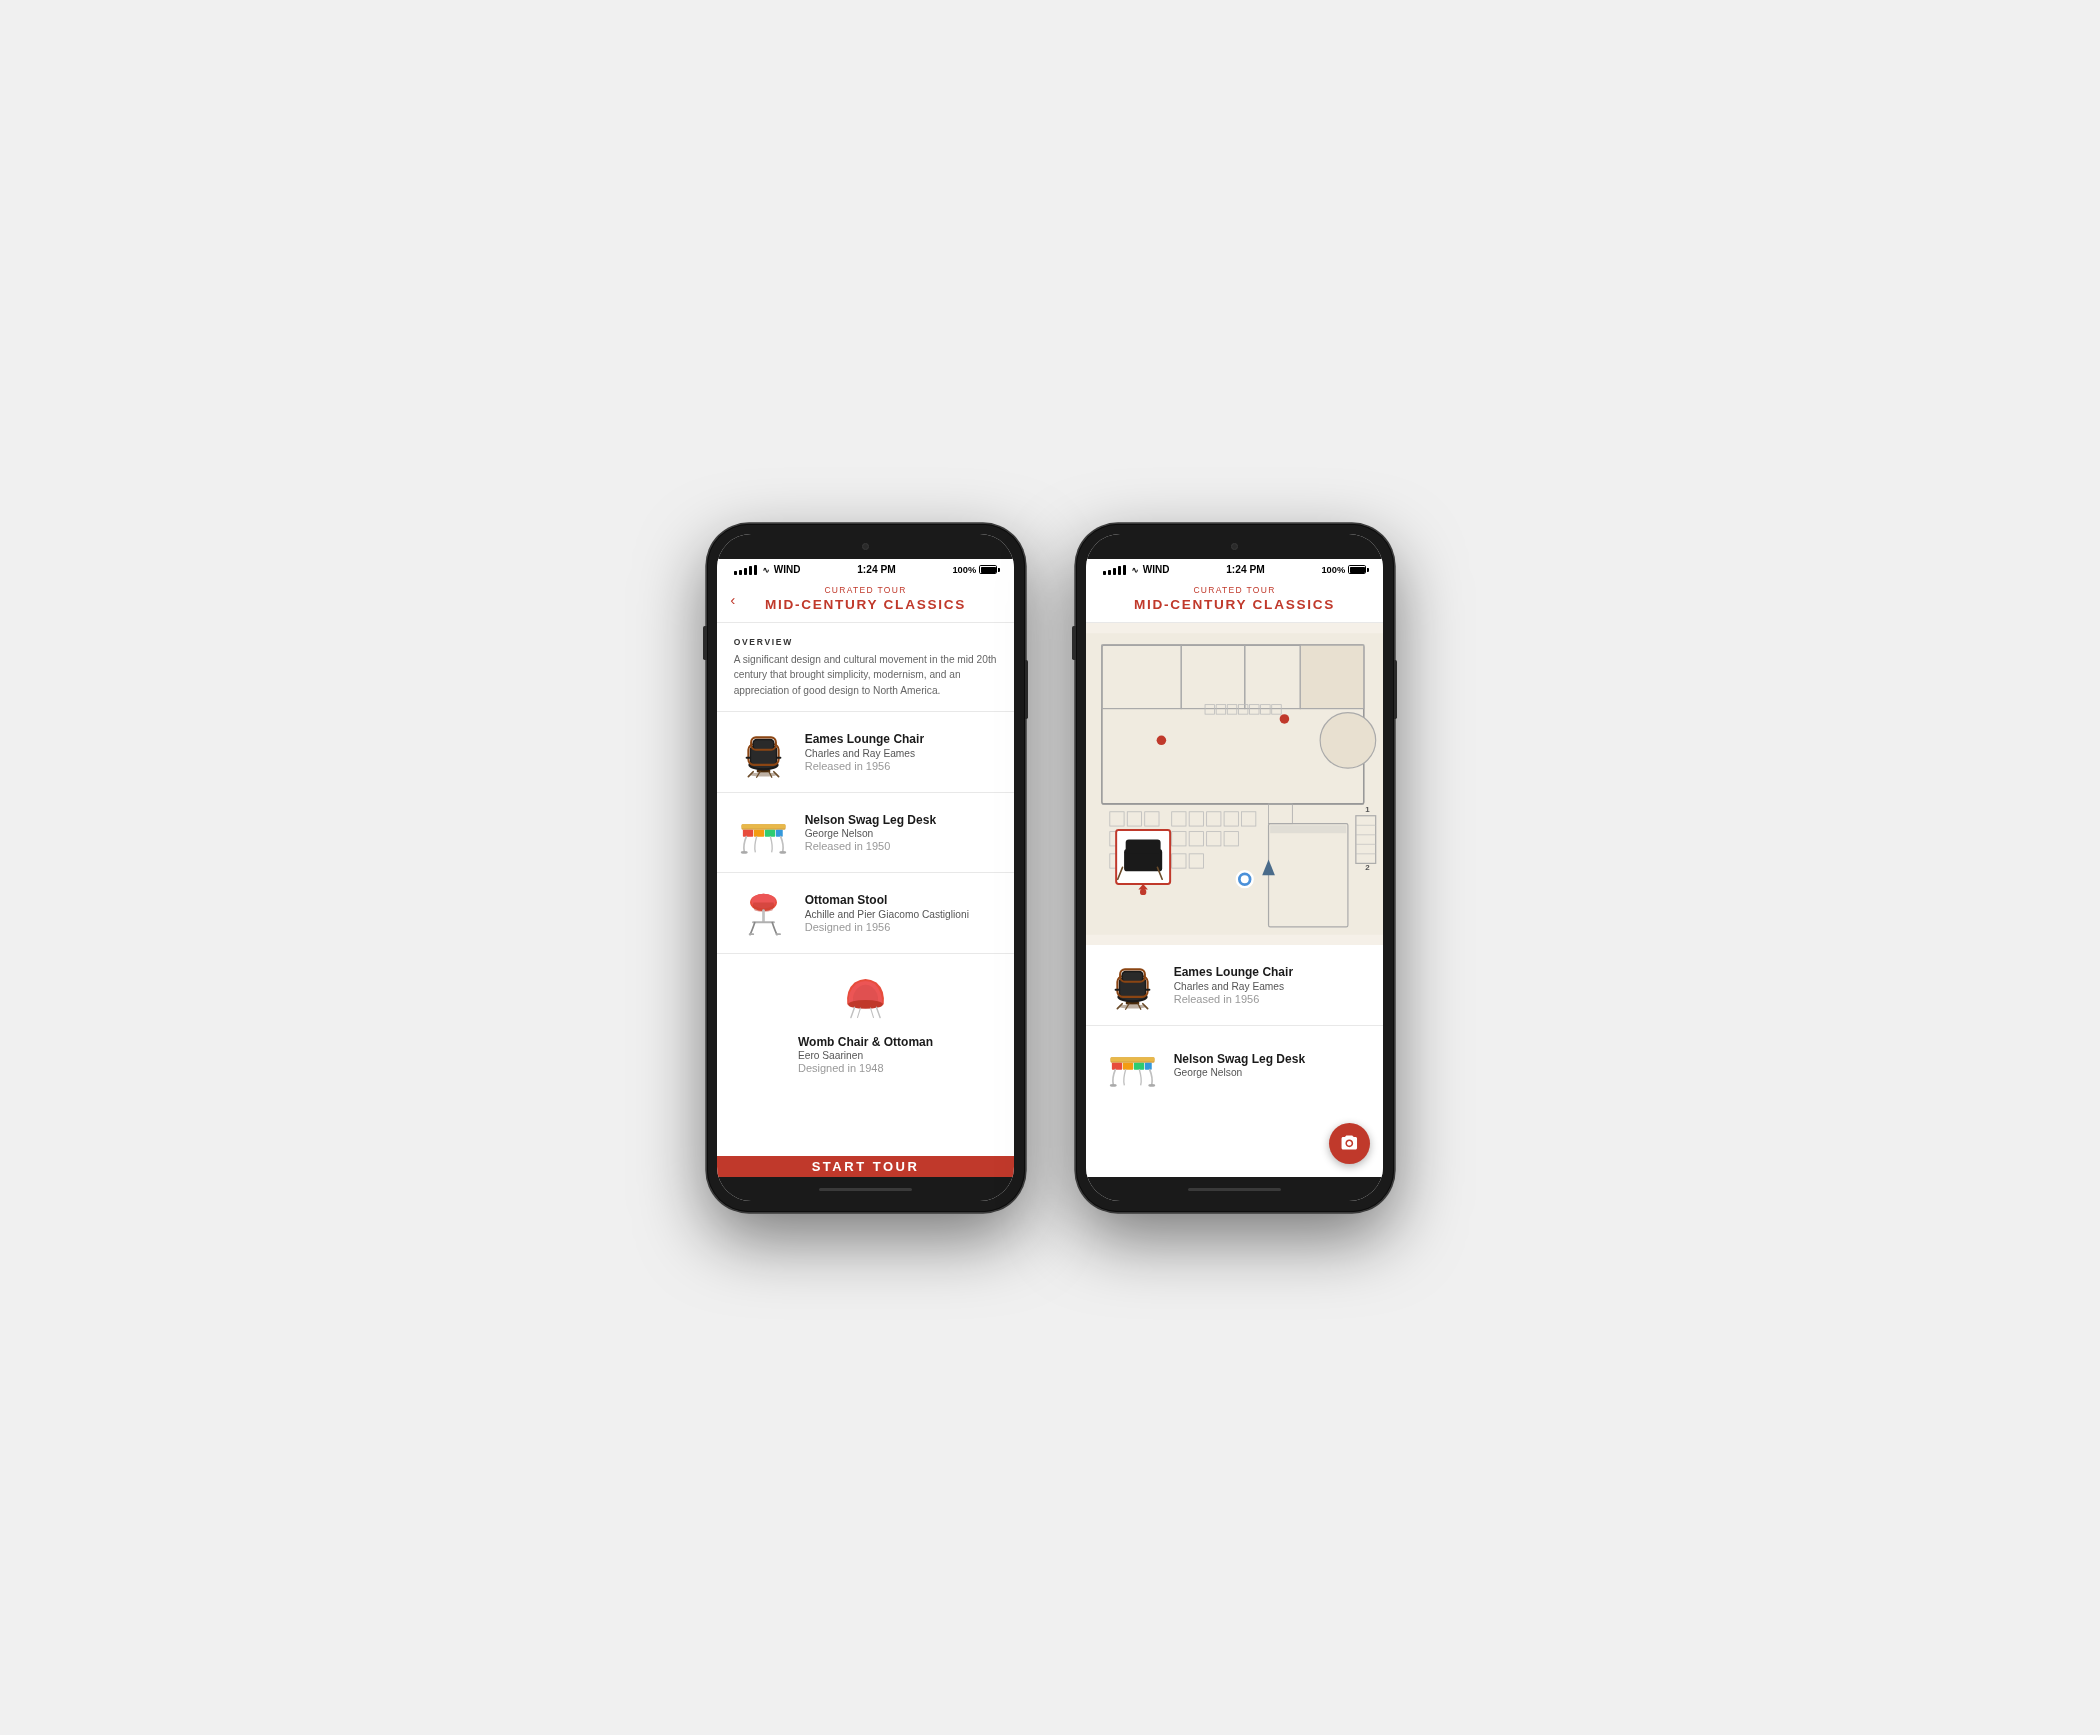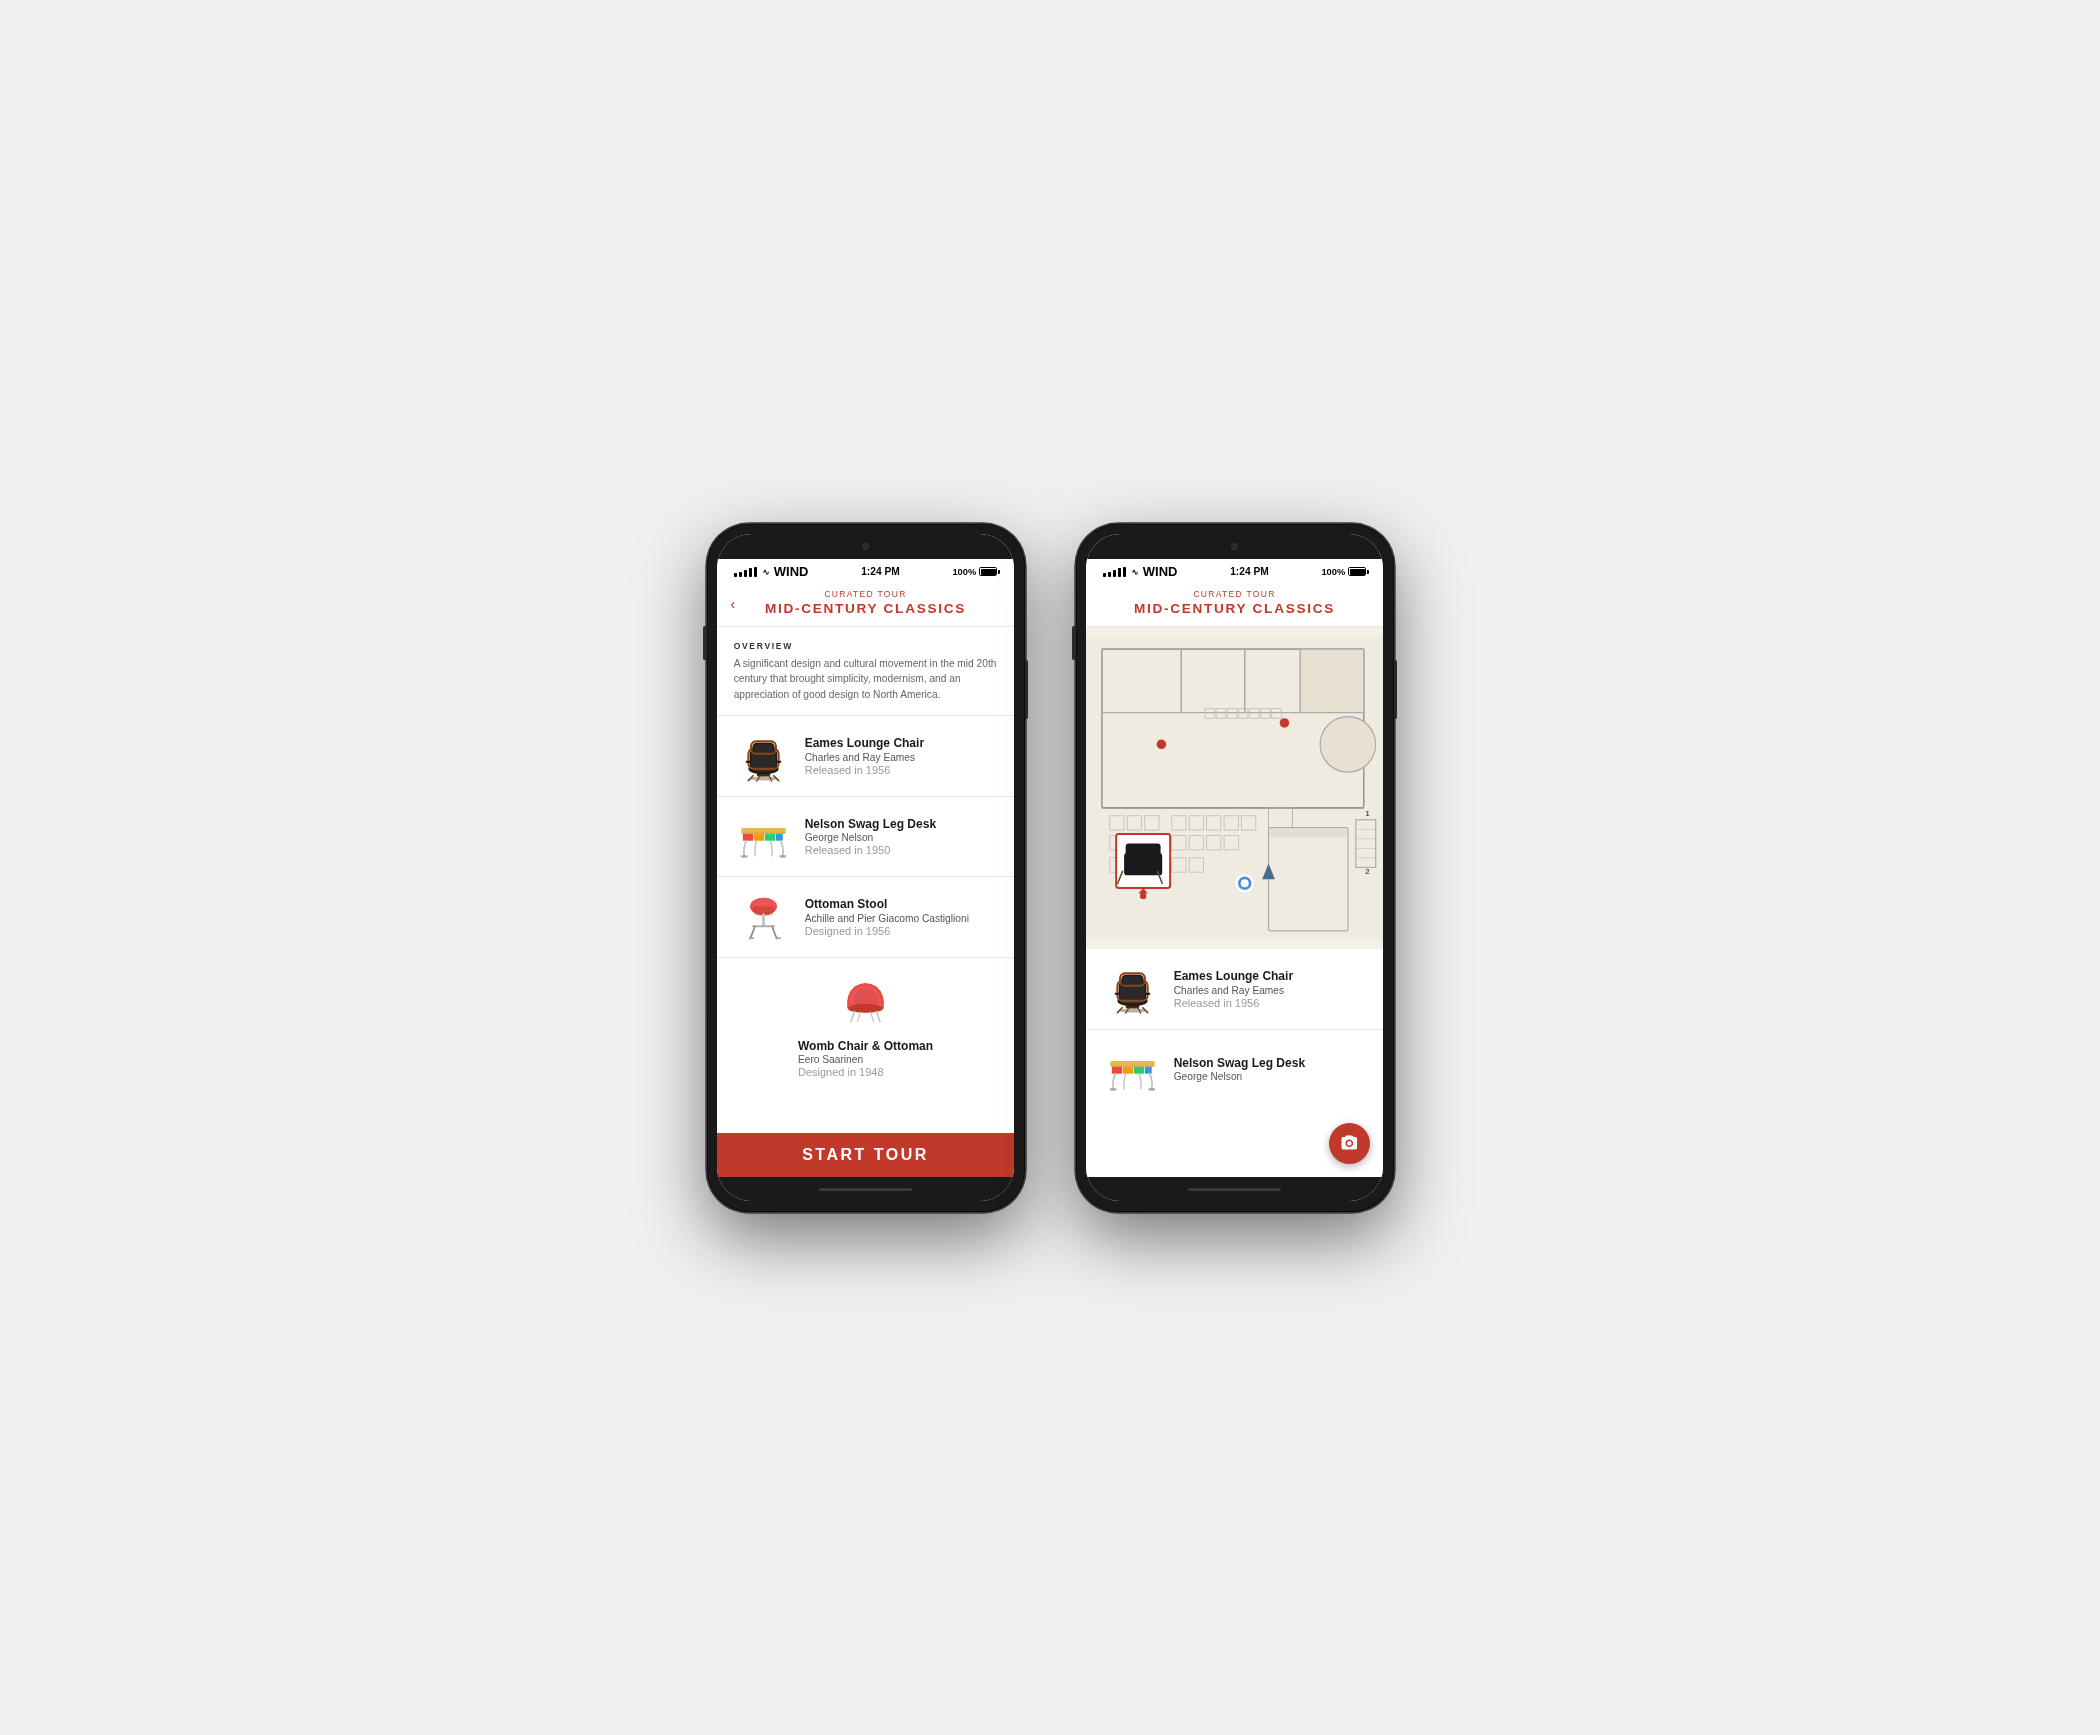--- a/index.html
+++ b/index.html
@@ -91,21 +91,21 @@
       font-size: 9.3px;
       font-weight: 600;
       background: #fff;
       flex-shrink: 0;
     }
 
     .status-left { display: flex; align-items: center; gap: 1.7px; }
     .signal-dots { display: flex; gap: 1.7px; align-items: flex-end; }
     .signal-dot { width: 3.4px; background: #000; border-radius: 0.8px; }
     .wifi-icon { margin-left: 3.4px; font-size: 8.5px; }
-    .carrier { margin-left: 2.5px; font-size: 13px; }
+    .carrier { margin-left: 2.5px; font-size: 10px; }
     .status-center { font-size: 10.2px; font-weight: 600; }
     .status-right { display: flex; align-items: center; gap: 2.5px; font-size: 9.3px; }
     .battery-icon {
       width: 18.6px;
       height: 9.3px;
       border: 1.3px solid #000;
       border-radius: 1.7px;
       position: relative;
       display: flex;
       align-items: center;
@@ -231,22 +231,22 @@
     .exhibit-year {
       font-size: 11px;
       color: #999;
     }
 
     
     .start-tour-btn {
       background: #c0392b;
       color: #fff;
       text-align: center;
-      padding: 13px;
-      font-size: 16px;
+      padding: 3px;
+      font-size: 13px;
       font-weight: 700;
       letter-spacing: 2.5px;
       text-transform: uppercase;
       cursor: pointer;
       flex-shrink: 0;
     }
 
     
     .home-indicator {
       height: 24px;

